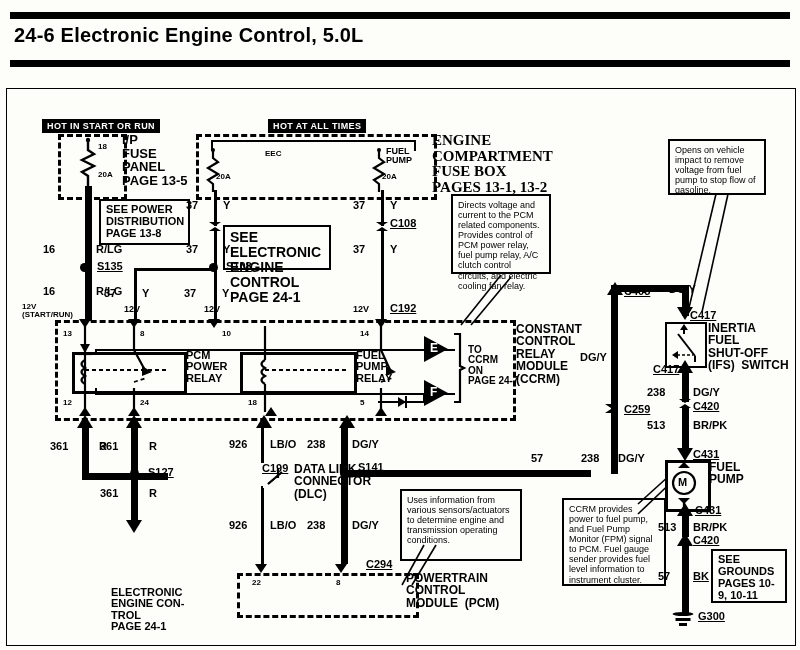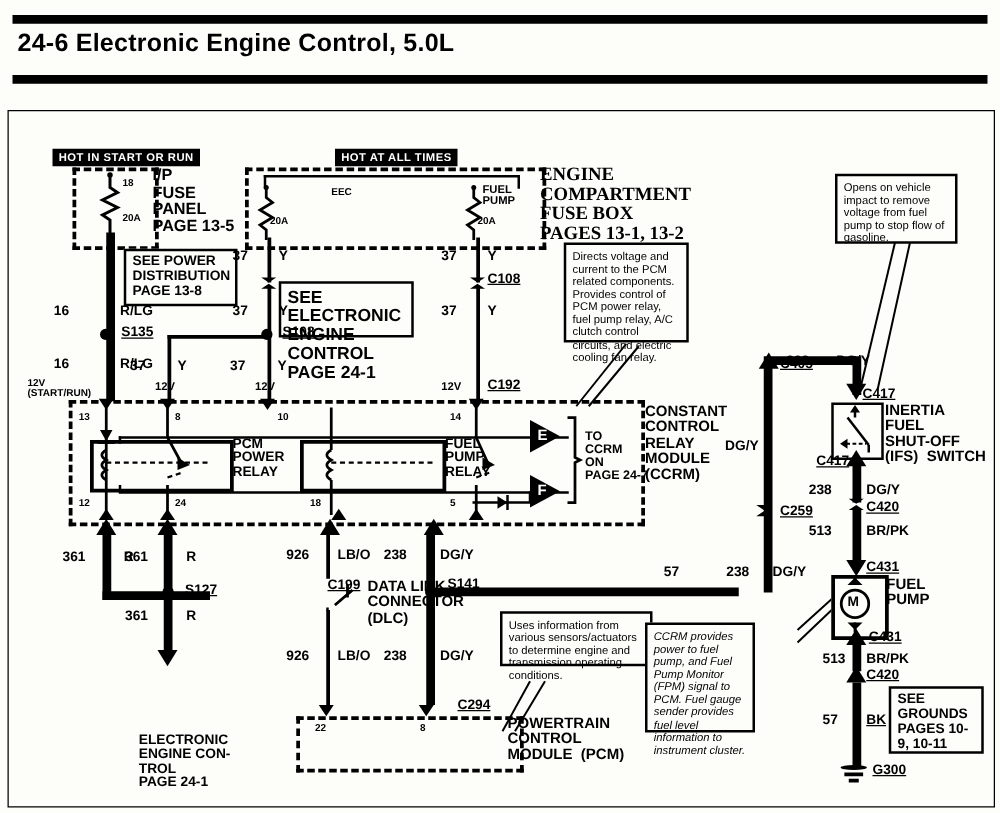--- a/index.html
+++ b/index.html
@@ -138,27 +138,27 @@
     <path class="st" stroke-width="1.6" d="M86,92 L46,140"></path>
     <path class="st" stroke-width="1.6" d="M76,90 L36,140"></path>
   </svg>
 
   <div class="note" style="left:668px;top:139px;width:98px;height:56px;">Opens on vehicle impact to remove voltage from fuel pump to stop flow of gasoline.</div>
   <svg style="left:672px;top:194px;" width="70" height="120">
     <path class="st" stroke-width="1.6" d="M44,0 L16,118"></path>
     <path class="st" stroke-width="1.6" d="M56,0 L30,118"></path>
   </svg>
 
-  <div class="note" style="left:400px;top:489px;width:122px;height:44px;">Uses information from various sensors/actuators to determine engine and transmission operating conditions.</div>
+  <div class="note" style="left:400px;top:489px;width:122px;height:72px;">Uses information from various sensors/actuators to determine engine and transmission operating conditions.</div>
   <svg style="left:400px;top:543px;" width="130" height="45">
     <path class="st" stroke-width="1.6" d="M24,2 L2,42"></path>
     <path class="st" stroke-width="1.6" d="M36,2 L12,42"></path>
   </svg>
 
-  <div class="note" style="left:516px;top:498px;width:88px;height:88px;font-style:italic;">CCRM provides power to fuel pump, and Fuel Pump Monitor (FPM) signal to PCM. Fuel gauge sender provides fuel level information to instrument cluster.</div>
+  <div class="note" style="left:562px;top:498px;width:104px;height:88px;">CCRM provides power to fuel pump, and Fuel Pump Monitor (FPM) signal to PCM. Fuel gauge sender provides fuel level information to instrument cluster.</div>
   <svg style="left:636px;top:460px;" width="60" height="60">
     <path class="st" stroke-width="1.6" d="M2,44 L44,6"></path>
     <path class="st" stroke-width="1.6" d="M2,54 L44,14"></path>
   </svg>
 
   <div class="refbox b" style="left:99px;top:199px;width:91px;height:46px;font-size:11px;">SEE  POWER
 DISTRIBUTION
 PAGE  13-8</div>
   <div class="refbox b" style="left:223px;top:225px;width:108px;height:45px;font-size:14px;">SEE   ELECTRONIC
 ENGINE  CONTROL

